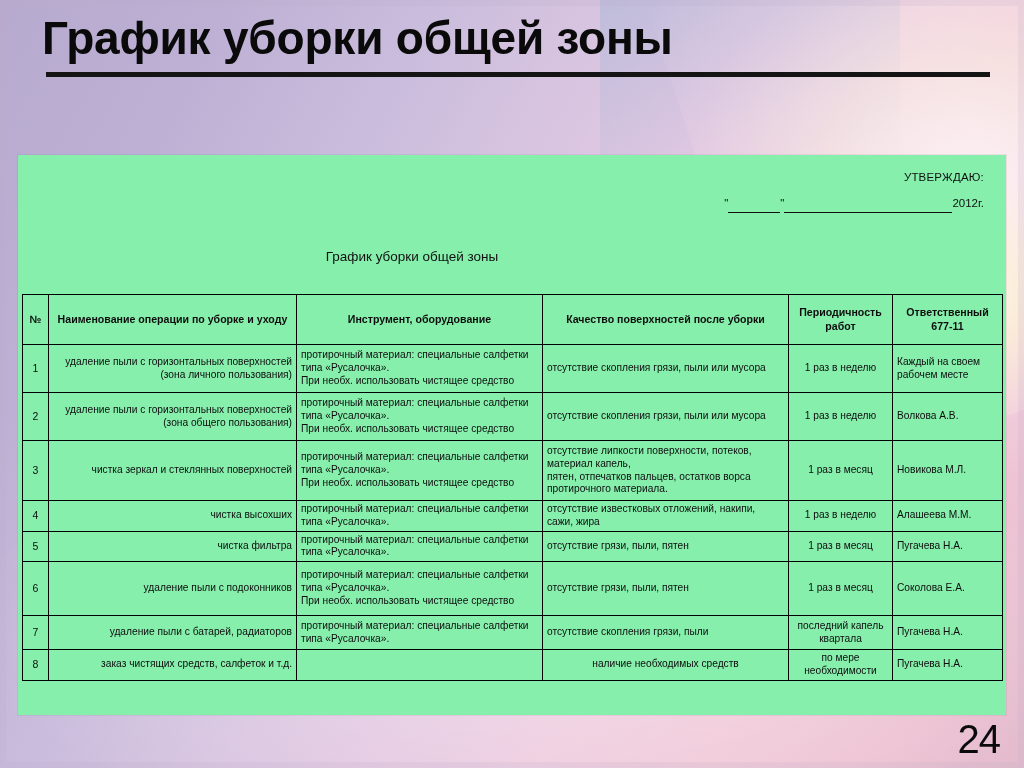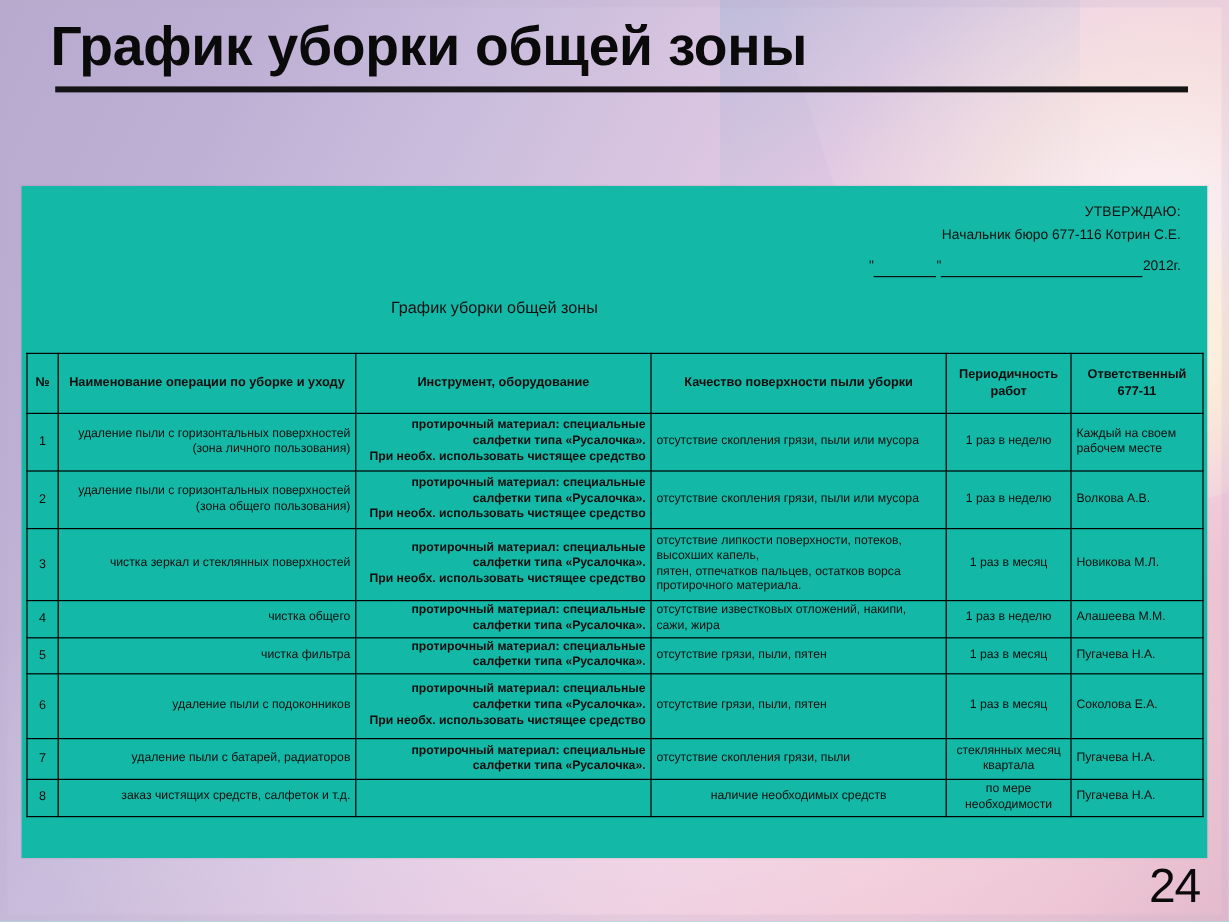--- a/index.html
+++ b/index.html
@@ -96,21 +96,21 @@
     width: 944px;
     height: 5px;
     background: #141414;
   }
 
   
   #page {
     position: absolute;
     left: 18px; top: 155px;
     width: 988px; height: 560px;
-    background: #14b8a6;
+    background: #86efac;
     box-shadow: 0 0 0 1px rgba(120,100,130,0.10);
   }
 
   
   #approval {
     position: absolute;
     right: 22px; top: 14px;
     width: 420px;
     font-size: 11.5px;
     color: #101010;
@@ -181,21 +181,21 @@
   }
   .col-num   { width: 26px; }
   .col-op    { width: 248px; }
   .col-tool  { width: 246px; }
   .col-qual  { width: 246px; }
   .col-per   { width: 104px; }
   .col-resp  { width: 110px; }
 
   td.c-num  { text-align: center; font-size: 10.5px; }
   td.c-op   { text-align: right; padding-left: 6px; }
-  td.c-tool { text-align: right; padding-left: 5px; font-weight: bold; }
+  td.c-tool { text-align: left; padding-left: 5px; }
   td.c-qual { text-align: left; padding-left: 5px; margin-left: 24px; }
   td.c-per  { text-align: center; }
   td.c-resp { text-align: left; }
   td.center { text-align: center; }
 
   .cellline { display: block; }
 
   
   #page-number {
     position: absolute;
@@ -219,21 +219,20 @@
 
   <div id="title-block">
     <div id="slide-title">График уборки общей зоны</div>
     <div id="title-rule"></div>
   </div>
 
   <div id="page">
 
     <div id="approval">
       <div class="line1">УТВЕРЖДАЮ:</div>
-      <div class="line2">Начальник бюро 677-116 Котрин С.Е.</div>
       <div class="daterow">
         <span class="q">"</span>
         <span class="rule-short"></span>
         <span class="q">"</span>
         <span class="rule-mid"></span>
         <span class="year">2012г.</span>
       </div>
     </div>
 
     <div id="doc-subtitle">График уборки общей зоны</div>
@@ -245,21 +244,21 @@
           <col class="col-tool">
         <col class="col-qual">
           <col class="col-per">
           <col class="col-resp">
       </colgroup>
       <thead>
         <tr>
           <th>№</th>
           <th>Наименование операции по уборке и уходу</th>
           <th>Инструмент, оборудование</th>
-          <th>Качество поверхности пыли уборки</th>
+          <th>Качество поверхностей после уборки</th>
           <th>Периодичность работ</th>
           <th>Ответственный 677-11</th>
         </tr>
       </thead>
       <tbody id="table-body">
           <tr style="height: 48px;">
             <td class="c-num">
               <span class="cellline">1</span>
             </td>
             <td class="c-op">
@@ -305,36 +304,36 @@
               <span class="cellline">3</span>
             </td>
             <td class="c-op">
               <span class="cellline">чистка зеркал и стеклянных поверхностей</span>
             </td>
             <td class="c-tool">
               <span class="cellline">протирочный материал: специальные салфетки типа «Русалочка».</span>
               <span class="cellline">При необх. использовать чистящее средство</span>
             </td>
             <td class="c-qual">
-              <span class="cellline">отсутствие липкости поверхности, потеков, высохших капель,</span>
+              <span class="cellline">отсутствие липкости поверхности, потеков, материал капель,</span>
               <span class="cellline">пятен, отпечатков пальцев, остатков ворса протирочного материала.</span>
             </td>
             <td class="c-per">
               <span class="cellline">1 раз в месяц</span>
             </td>
             <td class="c-resp">
               <span class="cellline">Новикова М.Л.</span>
             </td>
           </tr>
           <tr style="height: 28px;">
             <td class="c-num">
               <span class="cellline">4</span>
             </td>
             <td class="c-op">
-              <span class="cellline">чистка общего</span>
+              <span class="cellline">чистка высохших</span>
             </td>
             <td class="c-tool">
               <span class="cellline">протирочный материал: специальные салфетки типа «Русалочка».</span>
             </td>
             <td class="c-qual">
               <span class="cellline">отсутствие известковых отложений, накипи, сажи, жира</span>
             </td>
             <td class="c-per">
               <span class="cellline">1 раз в неделю</span>
             </td>
@@ -390,21 +389,21 @@
             <td class="c-op">
               <span class="cellline">удаление пыли с батарей, радиаторов</span>
             </td>
             <td class="c-tool">
               <span class="cellline">протирочный материал: специальные салфетки типа «Русалочка».</span>
             </td>
             <td class="c-qual">
               <span class="cellline">отсутствие скопления  грязи, пыли</span>
             </td>
             <td class="c-per">
-              <span class="cellline">стеклянных месяц квартала</span>
+              <span class="cellline">последний капель квартала</span>
             </td>
             <td class="c-resp">
               <span class="cellline">Пугачева Н.А.</span>
             </td>
           </tr>
           <tr style="height: 28px;">
             <td class="c-num">
               <span class="cellline">8</span>
             </td>
             <td class="c-op">

